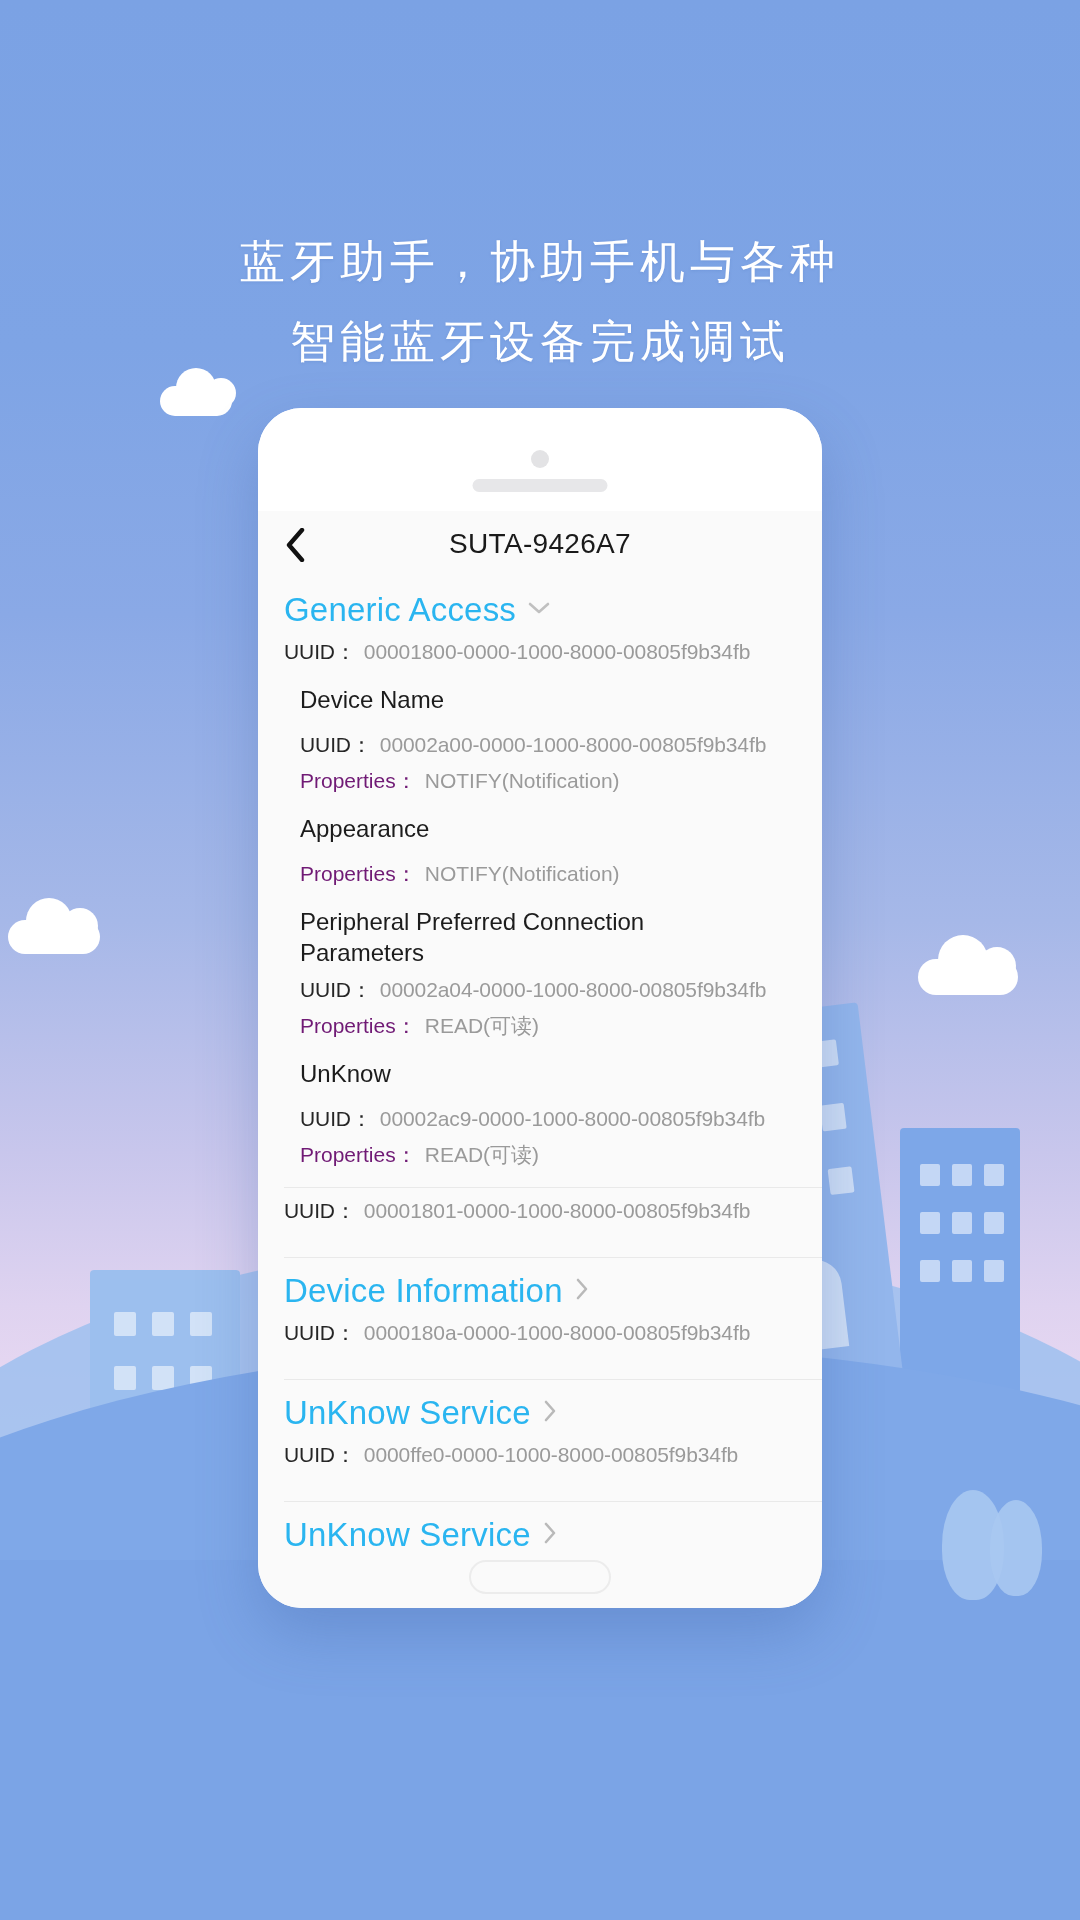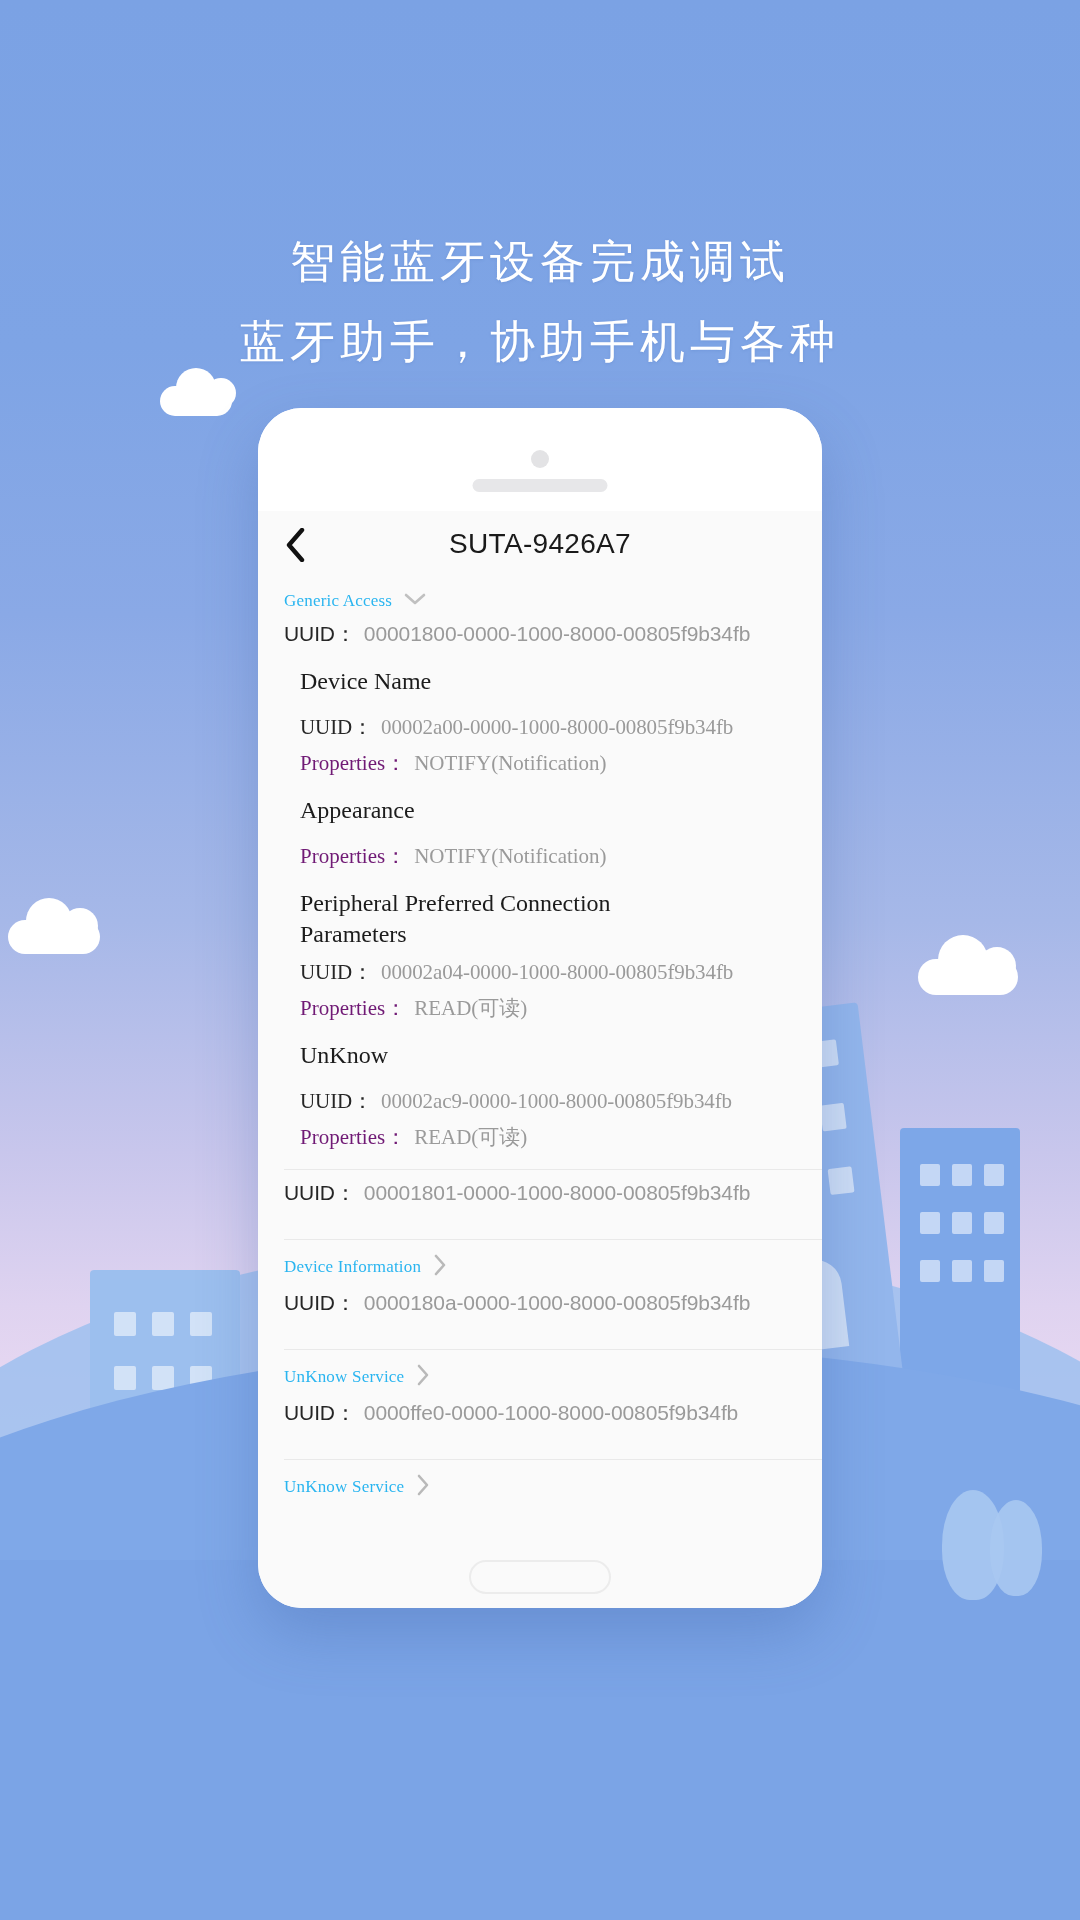--- a/index.html
+++ b/index.html
@@ -169,42 +169,40 @@
     padding: 0 26px;
   }
   .svc-head {
     display: flex;
     align-items: center;
     gap: 12px;
     padding-top: 14px;
     cursor: pointer;
   }
   .svc-name {
-    font-size: 17px;
+    font-size: 33px;
     color: #2ab5f0;
     letter-spacing: .2px;
-    font-family: Liberation Serif, serif;
   }
   .chev { display: block; flex: none; }
 
   .uuid-line {
     margin-top: 9px;
     font-size: 21px;
     white-space: nowrap;
     letter-spacing: -.1px;
   }
   .uuid-label { color: #262626; }
   .uuid-val { color: #9a9a9a; margin-left: 8px; }
 
   .chars { padding: 0 0 0 16px; }
 
   .char {
     position: relative;
     padding-top: 18px;
-    font-family: Liberation Serif, serif;
   }
   .char-row1 {
     display: flex;
     align-items: flex-start;
     justify-content: space-between;
     gap: 14px;
   }
   .char-name {
     font-size: 24px;
     color: #1c1c1c;
@@ -318,22 +316,22 @@
     </div>
 
     <div class="cloud-group" style="left:918px; top:935px; width:118px; height:60px;">
       <div class="c1" style="left:0; top:24px; width:100px; height:36px;"></div>
       <div class="c2" style="left:20px; top:0; width:50px; height:50px; border-radius:50%;"></div>
       <div class="c3" style="left:60px; top:12px; width:38px; height:38px; border-radius:50%;"></div>
     </div>
   </div>
 
   <div class="headline">
+    <span class="l">蓝牙助手，协助手机与各种</span>
     <span class="l">智能蓝牙设备完成调试</span>
-    <span class="l">蓝牙助手，协助手机与各种</span>
   </div>
 
   <div class="phone">
 
     <div class="phone-top">
       <div class="cam-dot"></div>
       <div class="speaker"></div>
     </div>
 
     <div class="screen">

